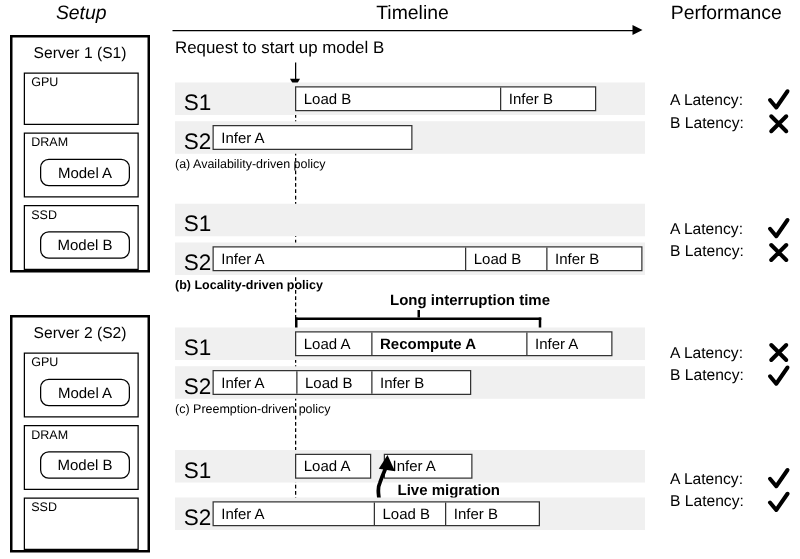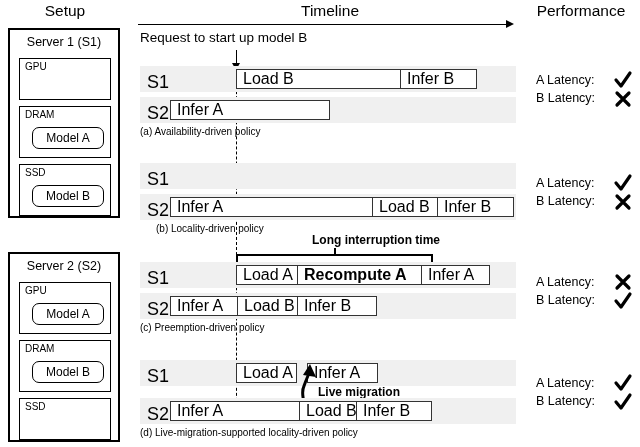--- a/index.html
+++ b/index.html
@@ -94,21 +94,21 @@
     position:absolute;
     border:1.3px solid #333;
     background:#fff;
     box-sizing:border-box;
   }
   .seg{
     position:absolute;
     top:0;bottom:0;
     box-sizing:border-box;
     display:flex;align-items:center;
-    font-size:16px;
+    font-size:12px;
     white-space:nowrap;
     padding-left:6px;
   }
   .seg.divl{border-left:1.3px solid #333;}
 
   .dashed{
     position:absolute;
     width:0;
     border-left:1.4px dashed #000;
   }
@@ -158,21 +158,21 @@
     font-weight:bold;
     line-height:1;
   }
   .mark svg{display:block;}
 </style>
 </head>
 <body>
 
 <div id="root">
 
-  <div class="col-head abs" style="left:0;top:2px;width:130px;">Setup</div>
+  <div class="col-head abs" style="left:0;top:2px;width:130px;font-style:italic;">Setup</div>
   <div class="col-head abs" style="left:140px;top:2px;width:380px;">Timeline</div>
   <div class="col-head abs" style="left:522px;top:2px;width:118px;">Performance</div>
 
   <div class="server-box" style="left:8px;top:28px;width:112px;height:190px;">
     <div class="server-title">Server 1 (S1)</div>
 
     <div class="mem-box" style="left:9px;top:28px;width:92px;height:42px;">
       <div class="mem-label">GPU</div>
     </div>
 
@@ -234,21 +234,21 @@
   <div class="rowlabel" style="left:147px;top:169px;">S1</div>
 
   <div class="band" style="left:140px;top:194px;width:376px;height:26px;"></div>
   <div class="rowlabel" style="left:147px;top:200px;">S2</div>
   <div class="bar" style="left:170px;top:197px;width:344px;height:20px;">
     <div class="seg" style="left:0;width:201px;">Infer A</div>
     <div class="seg divl" style="left:201px;width:65px;">Load B</div>
     <div class="seg divl" style="left:266px;width:78px;">Infer B</div>
   </div>
 
-  <div class="caption" style="left:156px;top:223px;">(b) Locality-driven policy</div>
+  <div class="caption" style="left:140px;top:223px;font-weight:bold;">(b) Locality-driven policy</div>
 
   <div class="annot" style="left:312px;top:233px;">Long interruption time</div>
   <div class="bracket-tick" style="left:334px;top:248px;"></div>
   <div class="bracket" style="left:236px;top:254px;width:197px;"></div>
 
   <div class="band" style="left:140px;top:262px;width:376px;height:26px;"></div>
   <div class="rowlabel" style="left:147px;top:268px;">S1</div>
   <div class="bar" style="left:236px;top:265px;width:254px;height:20px;">
     <div class="seg" style="left:0;width:60px;">Load A</div>
     <div class="seg divl" style="left:60px;width:124px;font-weight:bold;">Recompute A</div>
@@ -282,21 +282,20 @@
   <div class="annot" style="left:318px;top:385px;">Live migration</div>
 
   <div class="band" style="left:140px;top:398px;width:376px;height:26px;"></div>
   <div class="rowlabel" style="left:147px;top:404px;">S2</div>
   <div class="bar" style="left:170px;top:401px;width:262px;height:20px;">
     <div class="seg" style="left:0;width:128px;">Infer A</div>
     <div class="seg divl" style="left:128px;width:57px;">Load B</div>
     <div class="seg divl" style="left:185px;width:77px;">Infer B</div>
   </div>
 
-  <div class="caption" style="left:140px;top:427px;">(d) Live-migration-supported locality-driven policy</div>
 
   <div class="perf-line" style="left:536px;top:73px;">A Latency:</div>
   <div class="mark" style="left:613px;top:70px;">
     <svg width="20" height="20" viewBox="0 0 20 20">
         <path d="M3,10 L8,16 L17,3" stroke="#000" stroke-width="3.2" fill="none" stroke-linecap="round" stroke-linejoin="round"></path>
       </svg>
   </div>
   <div class="perf-line" style="left:536px;top:91px;">B Latency:</div>
   <div class="mark" style="left:613px;top:89px;">
     <svg width="20" height="20" viewBox="0 0 20 20">

